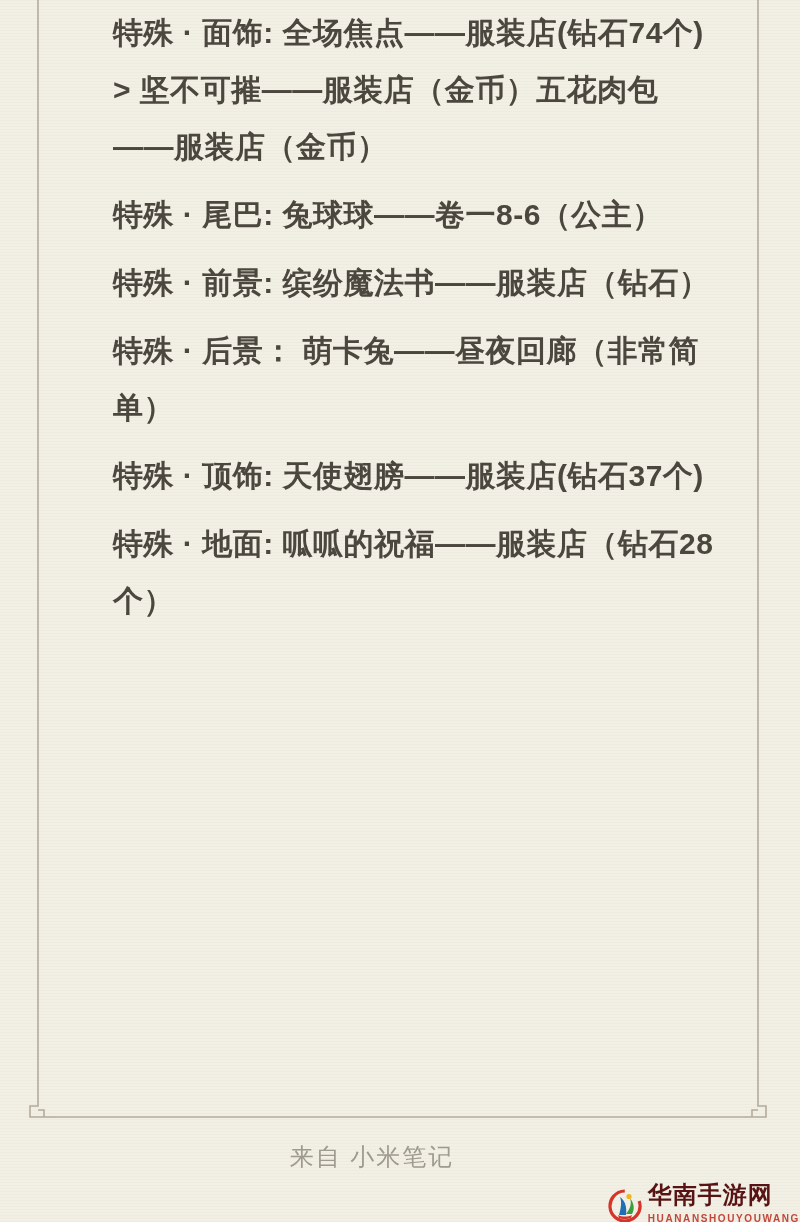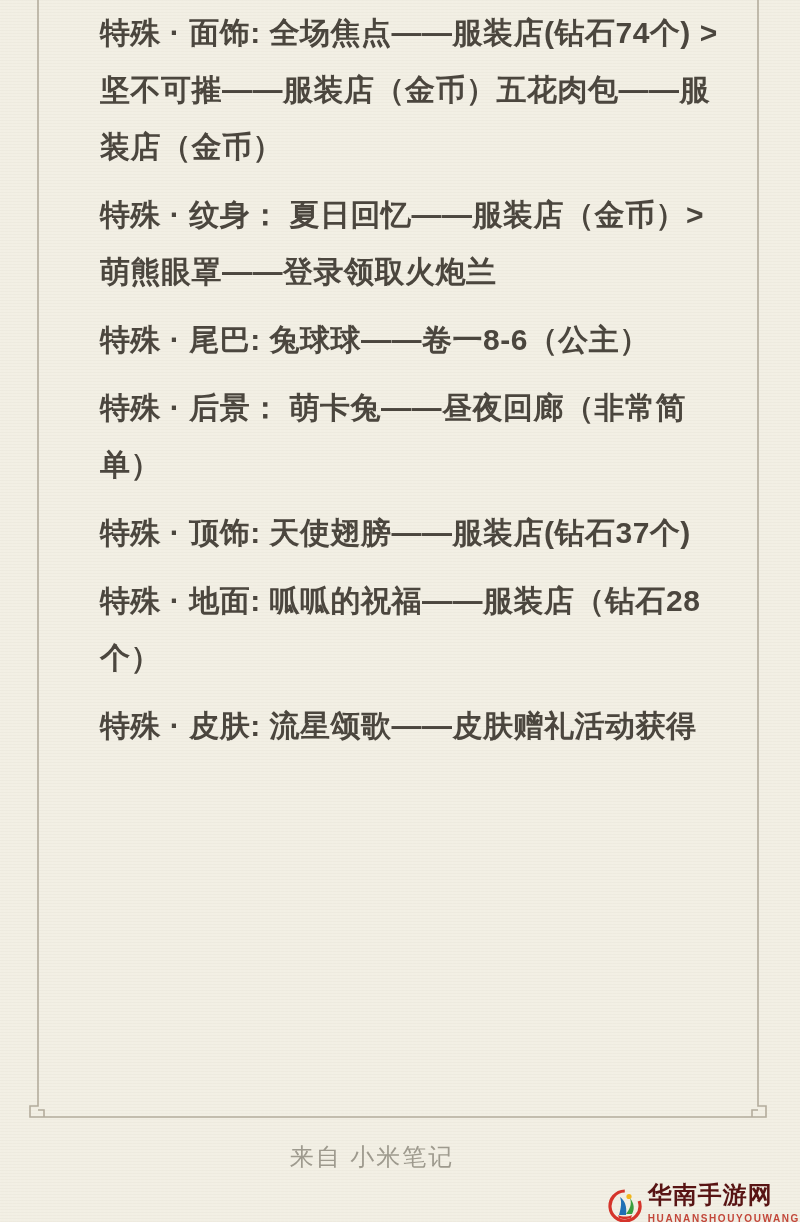--- a/index.html
+++ b/index.html
@@ -21,21 +21,21 @@
   .content {
     position: absolute;
     left: 100px; top: 4px;
     width: 618px;
     color: #4b463e;
     font-size: 30px;
     line-height: 57px;
     font-weight: 600;
     letter-spacing: 0.5px;
   }
-  .content p { margin: 0 0 11px 0; }
+  .content p { margin: 0 0 11px 13px; }
   .footer {
     position: absolute;
     left: 0; top: 1141px;
     width: 744px;
     text-align: center;
     color: #9e9a8e;
     font-size: 24px;
     letter-spacing: 2px;
   }
   .watermark {
@@ -74,26 +74,25 @@
     <path d="M52 1117 H744"></path>
 
     <path d="M758 1100 v6 h8 v11 h-14 v-7 h6 M752 1117 h-8"></path>
 
     <path d="M758 0 V1100"></path>
   </g>
 </svg>
 
 <div class="content">
     <p class="para">特殊 · 面饰: 全场焦点——服装店(钻石74个) &gt; 坚不可摧——服装店（金币）五花肉包——服装店（金币）</p>
-    <p class="para">特殊 · 纹身： 夏日回忆——服装店（金币）&gt; 萌熊眼罩——登录领取火炮兰</p>
     <p class="para">特殊 · 尾巴: 兔球球——卷一8-6（公主）</p>
+    <p class="para">特殊 · 前景: 缤纷魔法书——服装店（钻石）</p>
     <p class="para">特殊 · 后景： 萌卡兔——昼夜回廊（非常简单）</p>
     <p class="para">特殊 · 顶饰: 天使翅膀——服装店(钻石37个)</p>
     <p class="para">特殊 · 地面: 呱呱的祝福——服装店（钻石28个）</p>
-    <p class="para">特殊 · 皮肤: 流星颂歌——皮肤赠礼活动获得</p>
   </div>
 
 <div class="footer">来自 小米笔记</div>
 
 <div class="watermark">
   <svg class="wm-logo" viewBox="0 0 36 36" xmlns="http://www.w3.org/2000/svg">
 
     <circle cx="18" cy="18" r="15" fill="none" stroke="#d5342b" stroke-width="3.2" stroke-dasharray="75 20" stroke-dashoffset="-8" transform="rotate(-50 18 18)"></circle>
 
     <path d="M12 27 C14 20 15 14 13 9 C18 13 20 18 19 27 Z" fill="#1f6fb5"></path>

